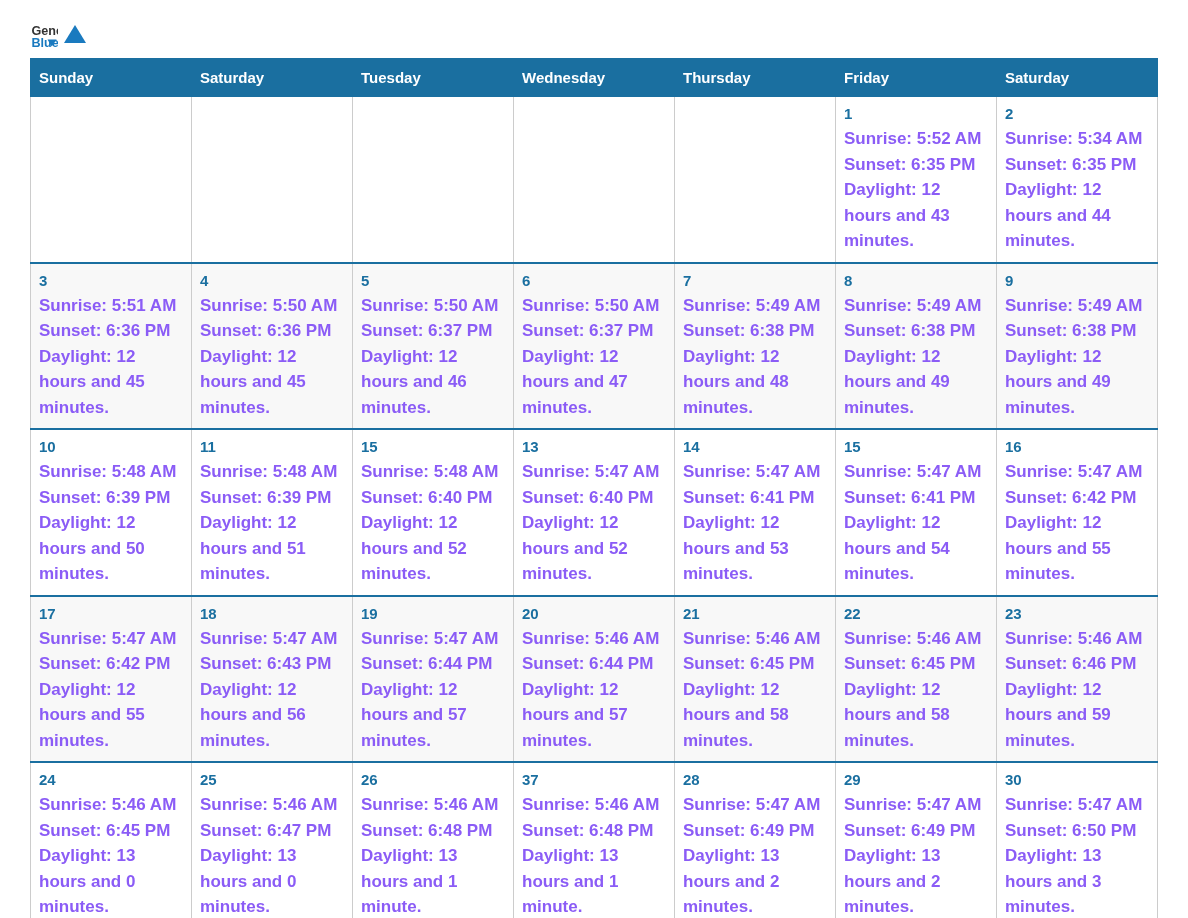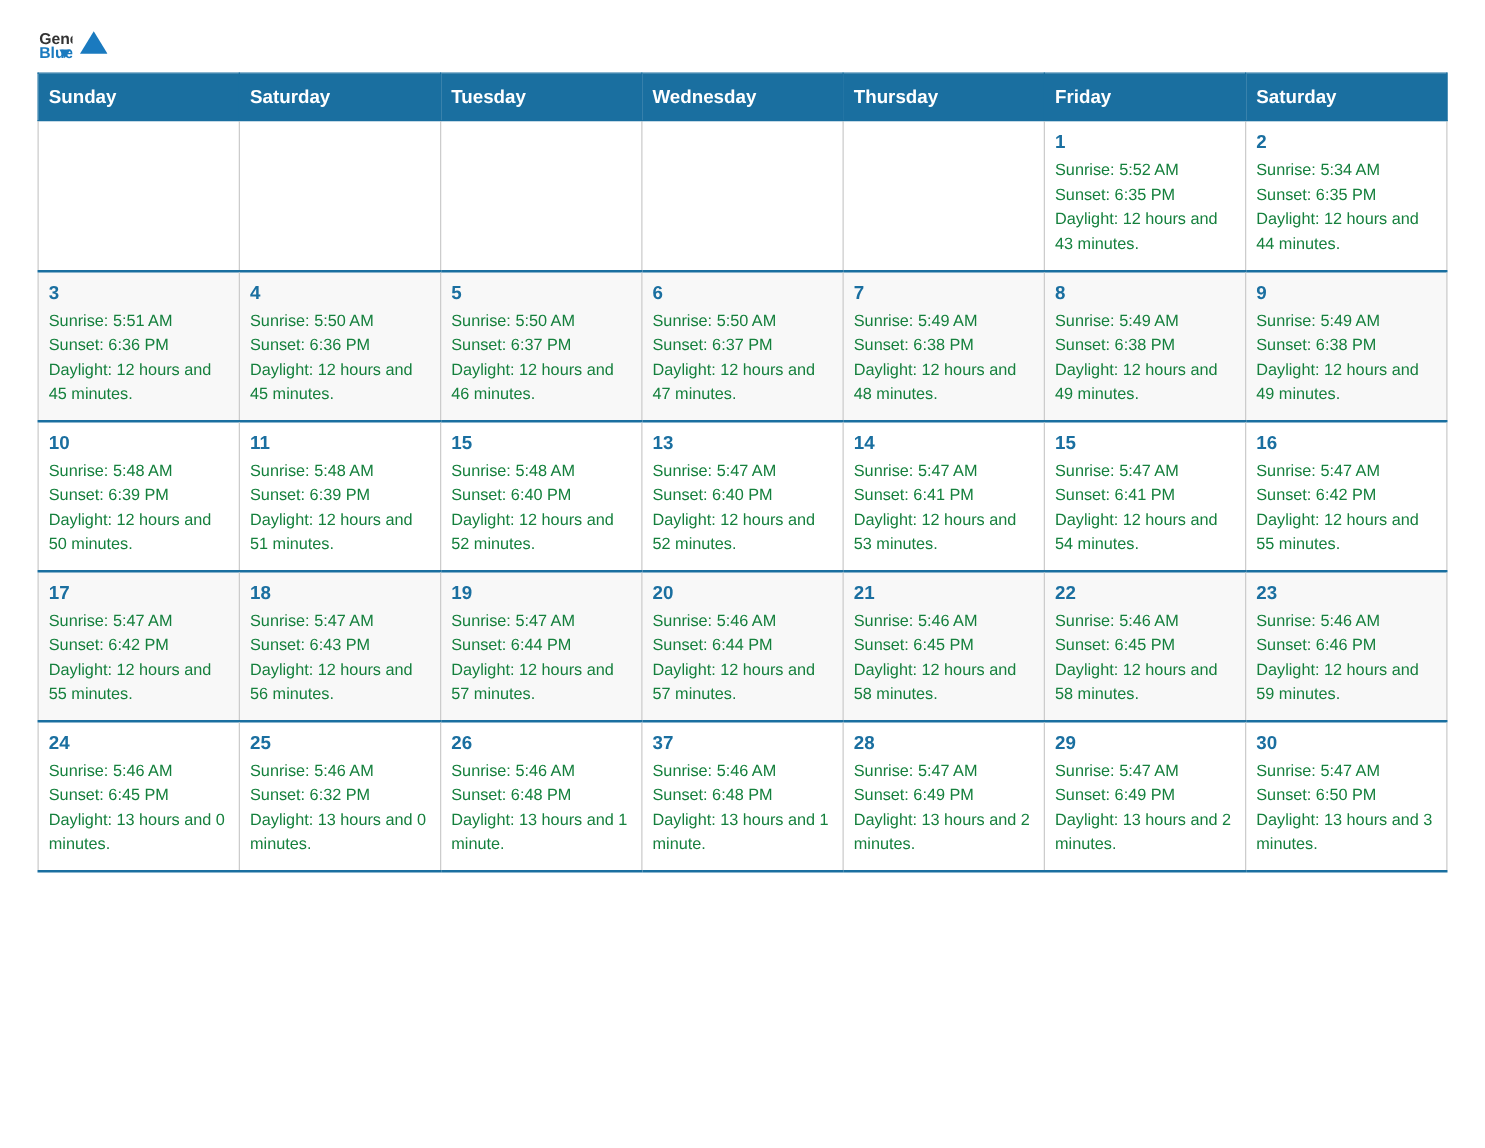--- a/index.html
+++ b/index.html
@@ -83,23 +83,24 @@
       height: 120px;
     }
     .day-number {
       font-size: 15px;
       font-weight: bold;
       color: #1a6fa0;
       display: block;
       margin-bottom: 4px;
     }
     .day-info {
-      font-size: 13px;
-      color: #15803d;
+      font-size: 17px;
+      color: #8b5cf6;
       line-height: 1.5;
+      font-weight: bold;
     }
     .empty-cell {
       background: #fff;
     }
     tbody tr td {
       border-bottom: 2px solid #1a6fa0;
     }
   </style>
 </head>
 <body>
@@ -294,21 +295,21 @@
       <tr>
         <td>
           <span class="day-number">24</span>
           <div class="day-info">Sunrise: 5:46 AM
 Sunset: 6:45 PM
 Daylight: 13 hours and 0 minutes.</div>
         </td>
         <td>
           <span class="day-number">25</span>
           <div class="day-info">Sunrise: 5:46 AM
-Sunset: 6:32 PM
+Sunset: 6:47 PM
 Daylight: 13 hours and 0 minutes.</div>
         </td>
         <td>
           <span class="day-number">26</span>
           <div class="day-info">Sunrise: 5:46 AM
 Sunset: 6:48 PM
 Daylight: 13 hours and 1 minute.</div>
         </td>
         <td>
           <span class="day-number">37</span>

